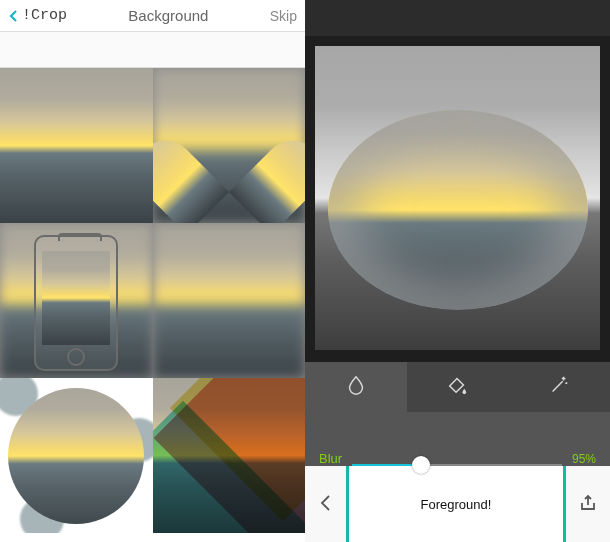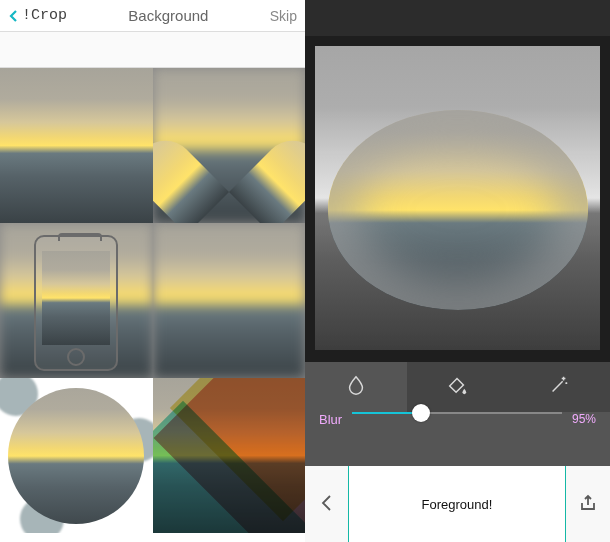--- a/index.html
+++ b/index.html
@@ -86,30 +86,30 @@
     box-shadow: inset 0 0 40px 30px rgba(160,160,160,0.6);
   }
 
   
   .r-tools { height: 50px; background:#444; display:flex; align-items:center; justify-content:space-around; margin-top:12px; }
   .tool { width:33.3%; display:flex; align-items:center; justify-content:center; height:100%; cursor:pointer; }
   .tool.active { background:#555; }
   .tool svg { width:22px; height:22px; stroke:#d9d9d9; fill:none; stroke-width:1.6; }
 
   
-  .r-slider { height: 54px; background:#555; display:flex; align-items:flex-start; padding:0 14px; gap:10px; color:#f0abfc; font-size:13px; }
+  .r-slider { height: 54px; background:#555; display:flex; align-items:flex-end; padding:0 14px; gap:10px; color:#84cc16; font-size:13px; }
   .slider-label { flex: 0 0 auto; }
   .slider-track { flex:1; height:2px; background:#888; position:relative; }
   .slider-fill { position:absolute; left:0; top:0; height:2px; background:#15c4d8; width:33%; }
   .slider-thumb { position:absolute; top:50%; left:33%; transform:translate(-50%,-50%); width:18px; height:18px; border-radius:50%; background:#fff; cursor:grab; box-shadow:0 0 2px rgba(0,0,0,.5); }
   .slider-value { flex:0 0 auto; font-size:12px; }
 
   
   .r-bottom { flex:1; background:#efefef; display:flex; align-items:stretch; }
-  .bb { display:flex; align-items:center; justify-content:center; font-size:13px; color:#5a5a5a; background:#f8f8f8; border-right:1px solid #14b8a6; cursor:pointer; }
+  .bb { display:flex; align-items:center; justify-content:center; font-size:13px; color:#5a5a5a; background:#f8f8f8; border-right:3px solid #14b8a6; cursor:pointer; }
   .bb.back { width:44px; }
   .bb.tab { flex:1; }
   .bb.tab.active { background:#fff; color:#111; font-weight:500; }
   .bb.share { width:44px; border-right:none; }
   .bb svg { width:18px; height:18px; stroke:#5a5a5a; fill:none; stroke-width:1.8; }
 
   .chevron { width:12px; height:12px; display:inline-block; }
   .chevron svg { width:12px; height:12px; stroke:#15b7c4; fill:none; stroke-width:2.2; }
 </style>
 </head>

